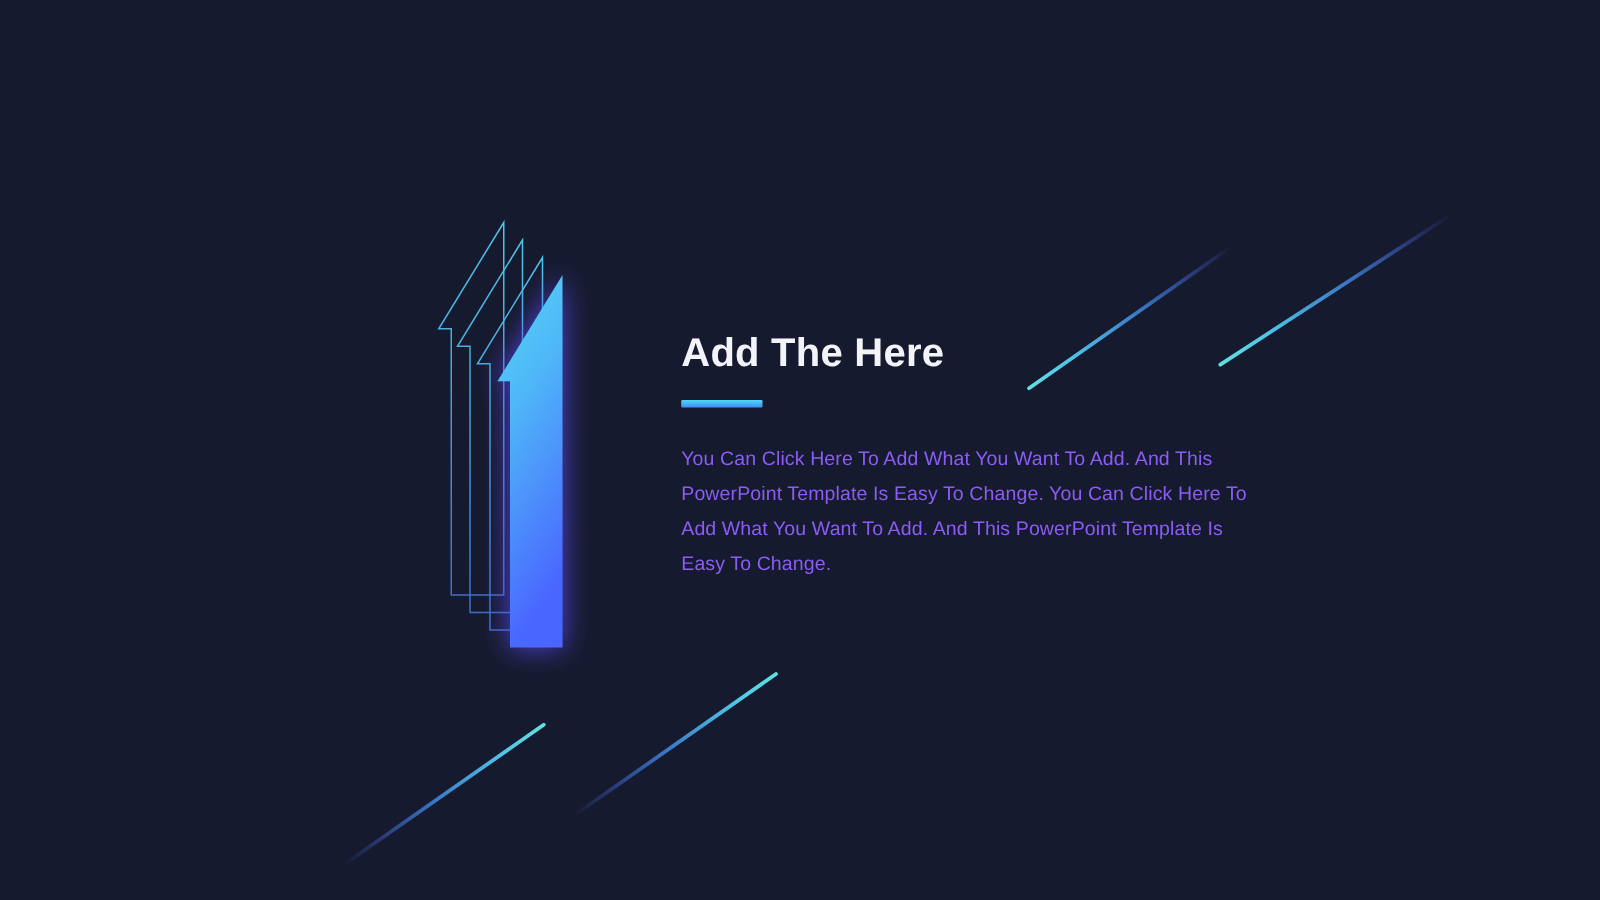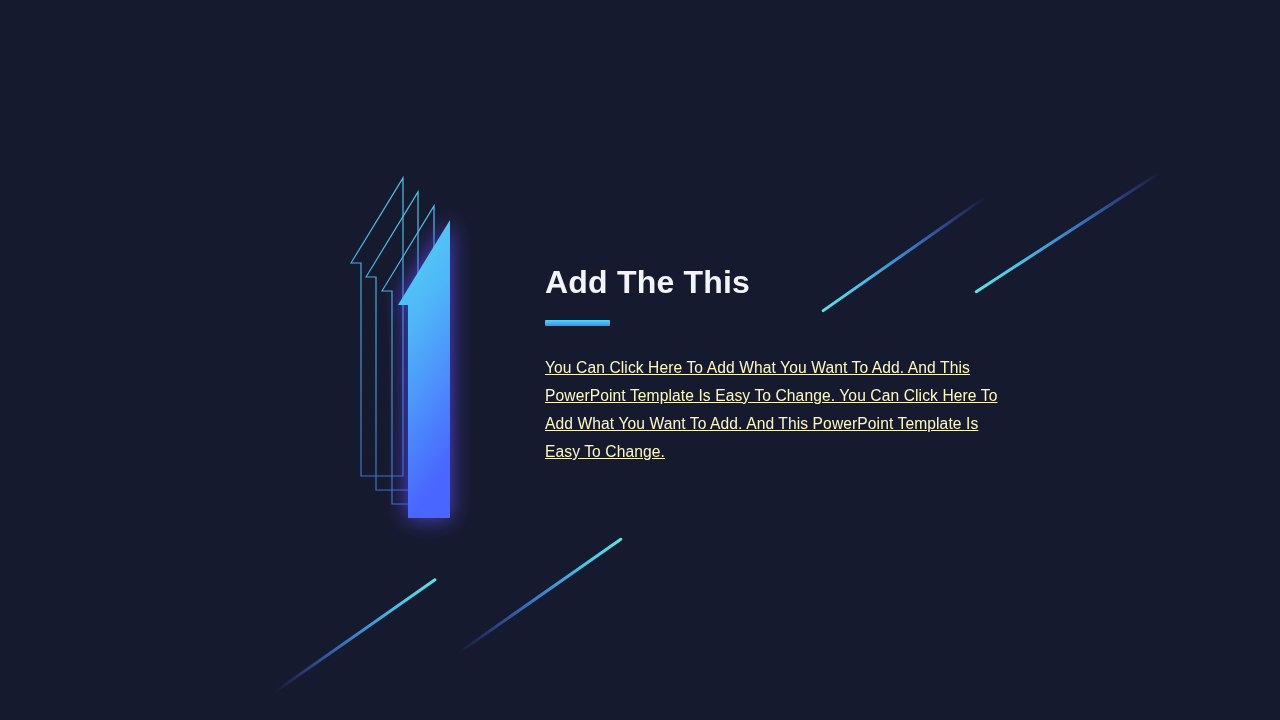--- a/index.html
+++ b/index.html
@@ -83,23 +83,22 @@
     height: 6px;
     border-radius: 1px;
     background: linear-gradient(180deg, #4fd8f2 0%, #3f8dfb 100%);
   }
   #slide-body {
     margin: 0;
     margin-top: 28px;
     width: 462px;
     font-size: 15.6px;
     line-height: 28px;
-    color: #fef9c3;
+    color: #8b5cf6;
     letter-spacing: 0.1px;
-    text-decoration: underline;
   }
 </style>
 </head>
 <body>
 
 <div id="slide">
 
   <div id="streak-layer">
       <div class="streak fade-right" style="left: 822px; top: 310px; width: 200px; transform: rotate(-35deg);"></div>
       <div class="streak fade-right" style="left: 975px; top: 291px; width: 222px; transform: rotate(-33deg);"></div>
@@ -135,18 +134,18 @@
           <path d="M 58 145 L 110 60 L 110 358 L 68 358 L 68 145 Z" fill="none" stroke="url(#strokeGrad)" stroke-width="1.2" transform="translate(-32,-28)"></path>
           <path d="M 58 145 L 110 60 L 110 358 L 68 358 L 68 145 Z" fill="none" stroke="url(#strokeGrad)" stroke-width="1.2" transform="translate(-16,-14)"></path>
         </g>
 
       <path d="M 68 159 L 110 60 L 110 358 L 68 358 L 68 145 Z" fill="none"></path>
       <path d="M 58 145 L 110 60 L 110 358 L 68 358 L 68 145 Z" fill="url(#numFill)" filter="url(#numGlow)"></path>
     </svg>
   </div>
 
   <div id="text-column">
-    <h1 id="slide-title">Add The This</h1>
+    <h1 id="slide-title">Add The Here</h1>
     <div id="title-underline"></div>
     <p id="slide-body">You Can Click Here To Add What You Want To Add. And This PowerPoint Template Is Easy To Change. You Can Click Here To Add What You Want To Add. And This PowerPoint Template Is Easy To Change.</p>
   </div>
 
 </div>
 
 </body></html>

